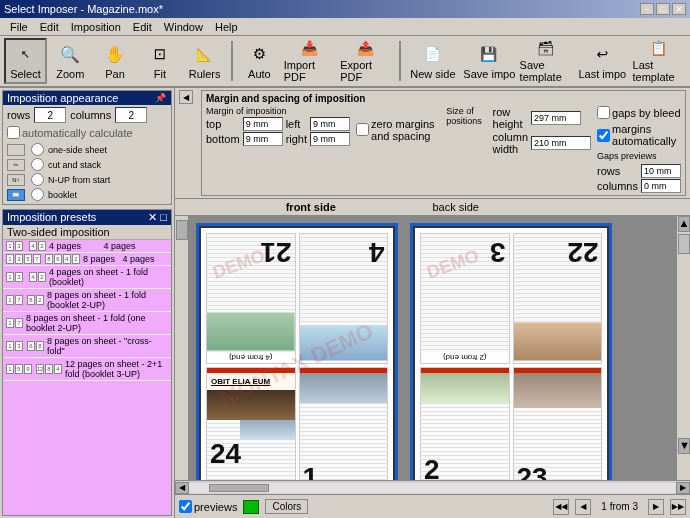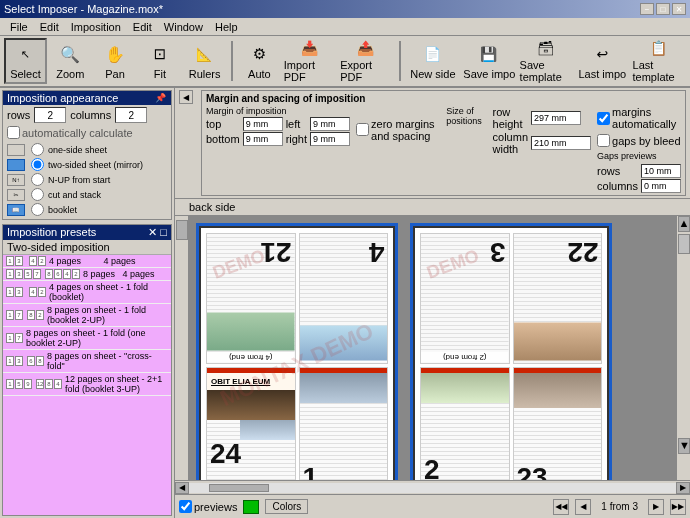--- a/index.html
+++ b/index.html
@@ -419,33 +419,28 @@
         <input type="checkbox" style="">
         <span>automatically calculate</span>
       </div>
       <div class="sheet-options">
         <div class="sheet-option">
           <div style="width:18px;height:12px;border:1px solid #888;background:#d4d0c8;margin-right:2px;"></div>
           <input type="radio" name="sheet-type" style="">
           <span class="sheet-label">one-side sheet</span>
         </div>
         <div class="sheet-option">
-          <div style="width:18px;height:12px;background:#4a90d9;border:1px solid #1155aa;margin-right:2px;"></div>
-          <input type="radio" name="sheet-type" checked="" style="">
-          <span class="sheet-label">two-sided sheet (mirror)</span>
+          <div style="width:18px;height:12px;border:1px solid #888;background:#d4d0c8;margin-right:2px;font-size:6px;display:flex;align-items:center;justify-content:center;">✂</div>
+          <input type="radio" name="sheet-type" style="">
+          <span class="sheet-label">cut and stack</span>
         </div>
         <div class="sheet-option">
           <div style="width:18px;height:12px;border:1px solid #888;background:#d4d0c8;margin-right:2px;font-size:6px;display:flex;align-items:center;justify-content:center;">N↑</div>
           <input type="radio" name="sheet-type" style="">
           <span class="sheet-label">N-UP from start</span>
-        </div>
-        <div class="sheet-option">
-          <div style="width:18px;height:12px;border:1px solid #888;background:#d4d0c8;margin-right:2px;font-size:6px;display:flex;align-items:center;justify-content:center;">✂</div>
-          <input type="radio" name="sheet-type" style="">
-          <span class="sheet-label">cut and stack</span>
         </div>
         <div class="sheet-option">
           <div style="width:18px;height:12px;background:#4a90d9;border:1px solid #1155aa;margin-right:2px;font-size:6px;display:flex;align-items:center;justify-content:center;color:white;">📖</div>
           <input type="radio" name="sheet-type" style="">
           <span class="sheet-label">booklet</span>
         </div>
       </div>
     </div>
 
     <div class="presets-section">
@@ -568,42 +563,43 @@
             <div style="display:grid;grid-template-columns:auto auto;gap:1px 3px;align-items:center;font-size:9px;">
               <span>row height</span>
               <input class="margin-input" style="width: 50px;" type="text" value="297 mm">
               <span>column width</span>
               <input class="margin-input" style="width: 60px;" type="text" value="210 mm">
             </div>
           </div>
 
           <div style="display:flex;flex-direction:column;gap:2px;">
             <div class="checkbox-row">
+              <input type="checkbox" style="">
+              <span>gaps by bleed</span>
+            </div>
+            <div class="checkbox-row">
               <input type="checkbox" checked="" style="">
               <span>margins automatically</span>
-            </div>
-            <div class="checkbox-row">
-              <input type="checkbox" style="">
-              <span>gaps by bleed</span>
             </div>
             <div style="font-size:9px;margin-bottom:1px;">Gaps previews</div>
             <div style="display:grid;grid-template-columns:auto auto;gap:1px 3px;align-items:center;font-size:9px;">
               <span>rows</span>
               <input class="margin-input" style="width: 40px;" type="text" value="10 mm">
               <span>columns</span>
               <input class="margin-input" style="width: 40px;" type="text" value="0 mm">
             </div>
           </div>
         </div>
       </div>
     </div>
 
     <div class="canvas-area">
       <div class="canvas-header">
         <div style="width:14px;"></div>
+        <div class="side-label" style="flex:1;text-align:center;font-weight:bold;">front side</div>
         <div class="side-label" style="flex:1;text-align:left;font-weight:normal;">back side</div>
         <div style="width:14px;"></div>
       </div>
 
       <div style="display:flex;flex:1;overflow:hidden;">
 
         <div style="width:14px;background:#d4d0c8;border-right:1px solid #888;">
           <div style="width:12px;height:20px;background:#b0b0b0;border:1px solid #888;margin:0 auto;cursor:pointer;margin-top:4px;"></div>
         </div>
 

